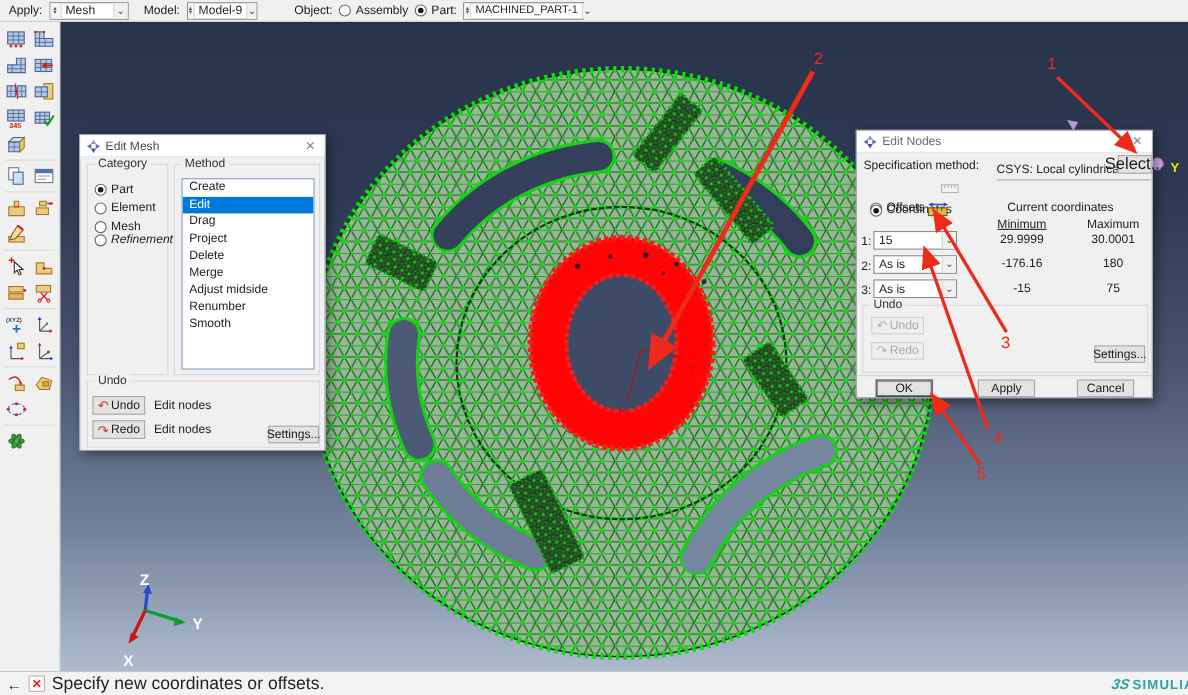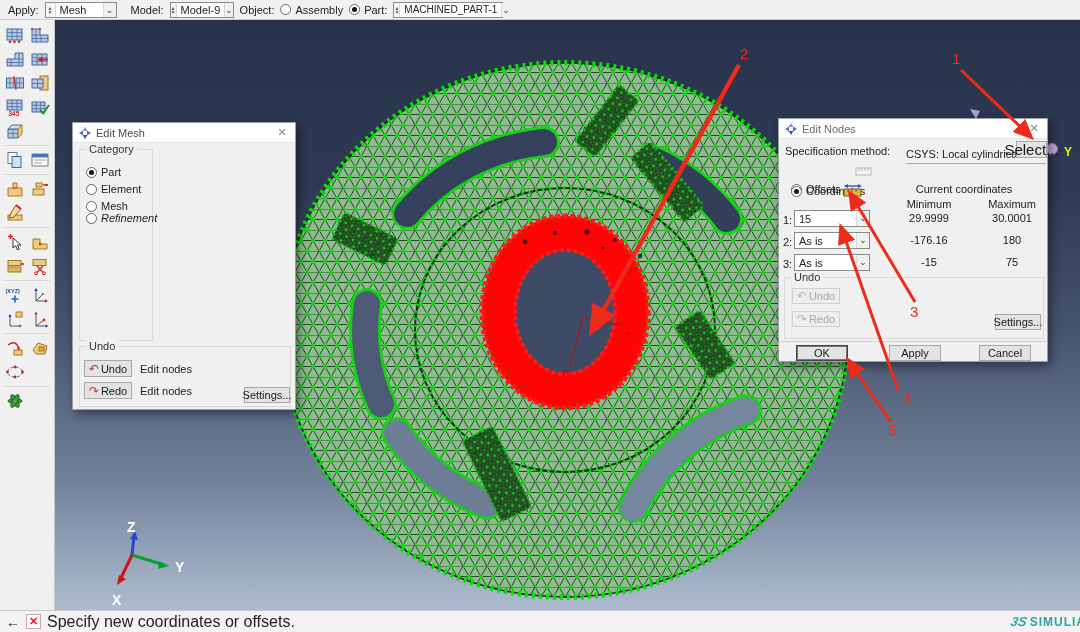--- a/index.html
+++ b/index.html
@@ -79,21 +79,21 @@
   </span>
   <span class="tb-label" style="margin-left:8px">Model:</span>
   <span class="combo" style="width:64px">
     <span class="spin">
         <span>▲</span>
         <span>▼</span>
       </span>
     <span class="txt" style="flex:1">Model-9</span>
     <span class="arrow">⌄</span>
   </span>
-  <span class="tb-label" style="margin-left:0">Object:</span>
+  <span class="tb-label" style="margin-left:28px">Object:</span>
   <span class="rrow">
     <span class="radio"></span>
     <span>Assembly</span>
   </span>
   <span class="rrow">
     <span class="radio sel"></span>
     <span>Part:</span>
   </span>
   <span class="combo" style="width:110px">
     <span class="spin">
@@ -464,20 +464,34 @@
         </span>
       <span class="rrow abs" style="left:6px; top:50px;">
           <span class="radio"></span>
           <span>Mesh</span>
         </span>
       <span class="rrow abs" style="left:6px; top:62px;font-style:italic;">
           <span class="radio"></span>
           <span>Refinement</span>
         </span>
     </div>
+    <div class="grp" style="left:85px; top:26px; width:133px; height:192px;">
+      <span class="legend">Method</span>
+      <div class="mlist" style="left:6px; top:12px; width:121px; height:174px;">
+        <div class="mitem">Create</div>
+        <div class="mitem sel">Edit</div>
+        <div class="mitem">Drag</div>
+        <div class="mitem">Project</div>
+        <div class="mitem">Delete</div>
+        <div class="mitem">Merge</div>
+        <div class="mitem">Adjust midside</div>
+        <div class="mitem">Renumber</div>
+        <div class="mitem">Smooth</div>
+      </div>
+    </div>
     <div class="grp" style="left:6px; top:223px; width:212px; height:61px;">
       <span class="legend">Undo</span>
       <div class="btn" style="left:4px; top:13px; width:48px; height:17px;">
           <span class="glyph-red">↶</span>
           <span>Undo</span>
         </div>
       <span class="abs" style="left:60px; top:16px;">Edit nodes</span>
       <div class="btn" style="left:4px; top:35px; width:48px; height:17px;">
           <span class="glyph-red">↷</span>
           <span>Redo</span>
@@ -520,21 +534,21 @@
         <span>Coordinates</span>
       </span>
     <svg class="abs" style="left:64px; top:64px;" width="20" height="14">
         <path d="M2 3h14" stroke="#2255cc" stroke-width="1.4"></path>
         <path d="M1 3l4-2v4zM19 3l-4-2v4z" fill="#2255cc"></path>
         <rect x="1" y="6" width="17" height="7" fill="#e8b54a" stroke="#7a5a10"></rect>
         <path d="M5 6v3M9 6v3M13 6v3" stroke="#7a5a10"></path>
       </svg>
 
     <span class="hd" style="left:130px; top:64px; width:110px;">Current coordinates</span>
-    <span class="hd" style="left:120px; top:79px; width:60px;">Minimum</span>
+    <span class="hd" style="left:120px; top:79px; width:60px;text-decoration:underline;">Minimum</span>
     <span class="hd" style="left:203px; top:79px; width:60px;">Maximum</span>
 
     <span class="abs" style="left:4px; top:95px;">1:</span>
     <span class="combo abs" style="left:15px; top:91px; width:76px; height:17px;">
         <span class="txt" style="flex:1">15</span>
         <span class="arrow">⌄</span>
       </span>
     <span class="val" style="left:120px; top:93px; width:60px;">29.9999</span>
     <span class="val" style="left:203px; top:93px; width:60px;">30.0001</span>
 

